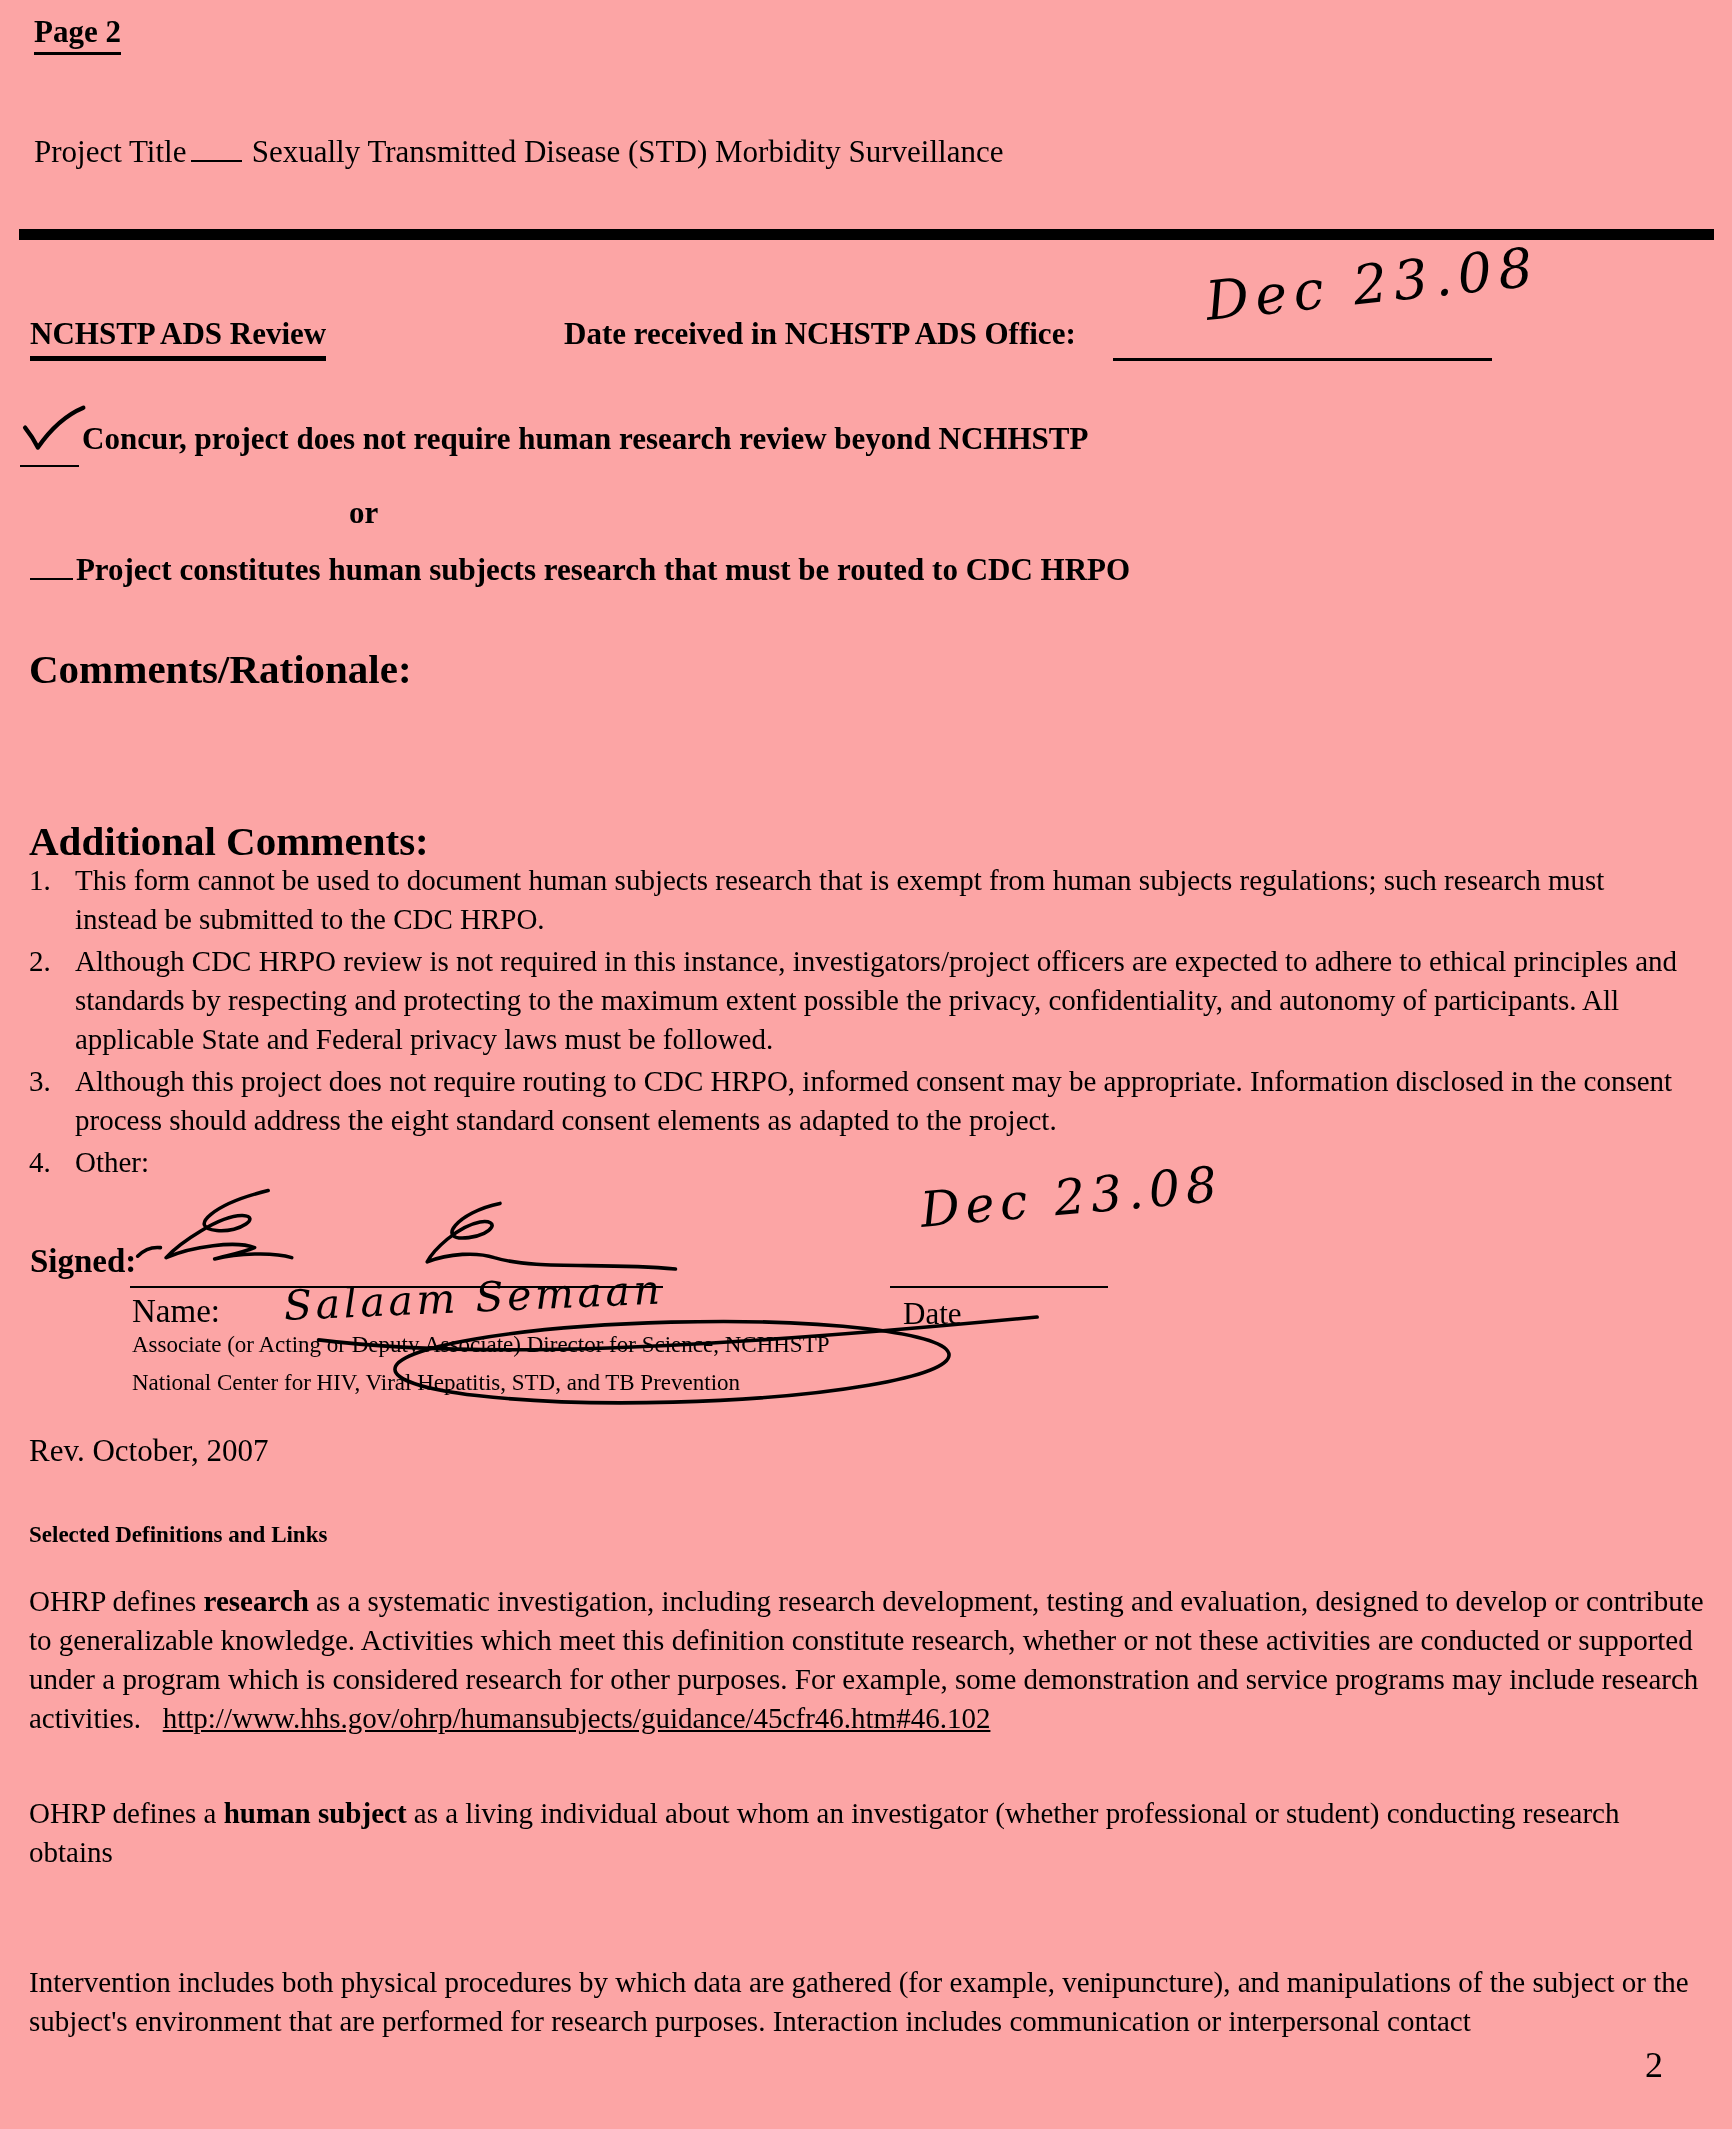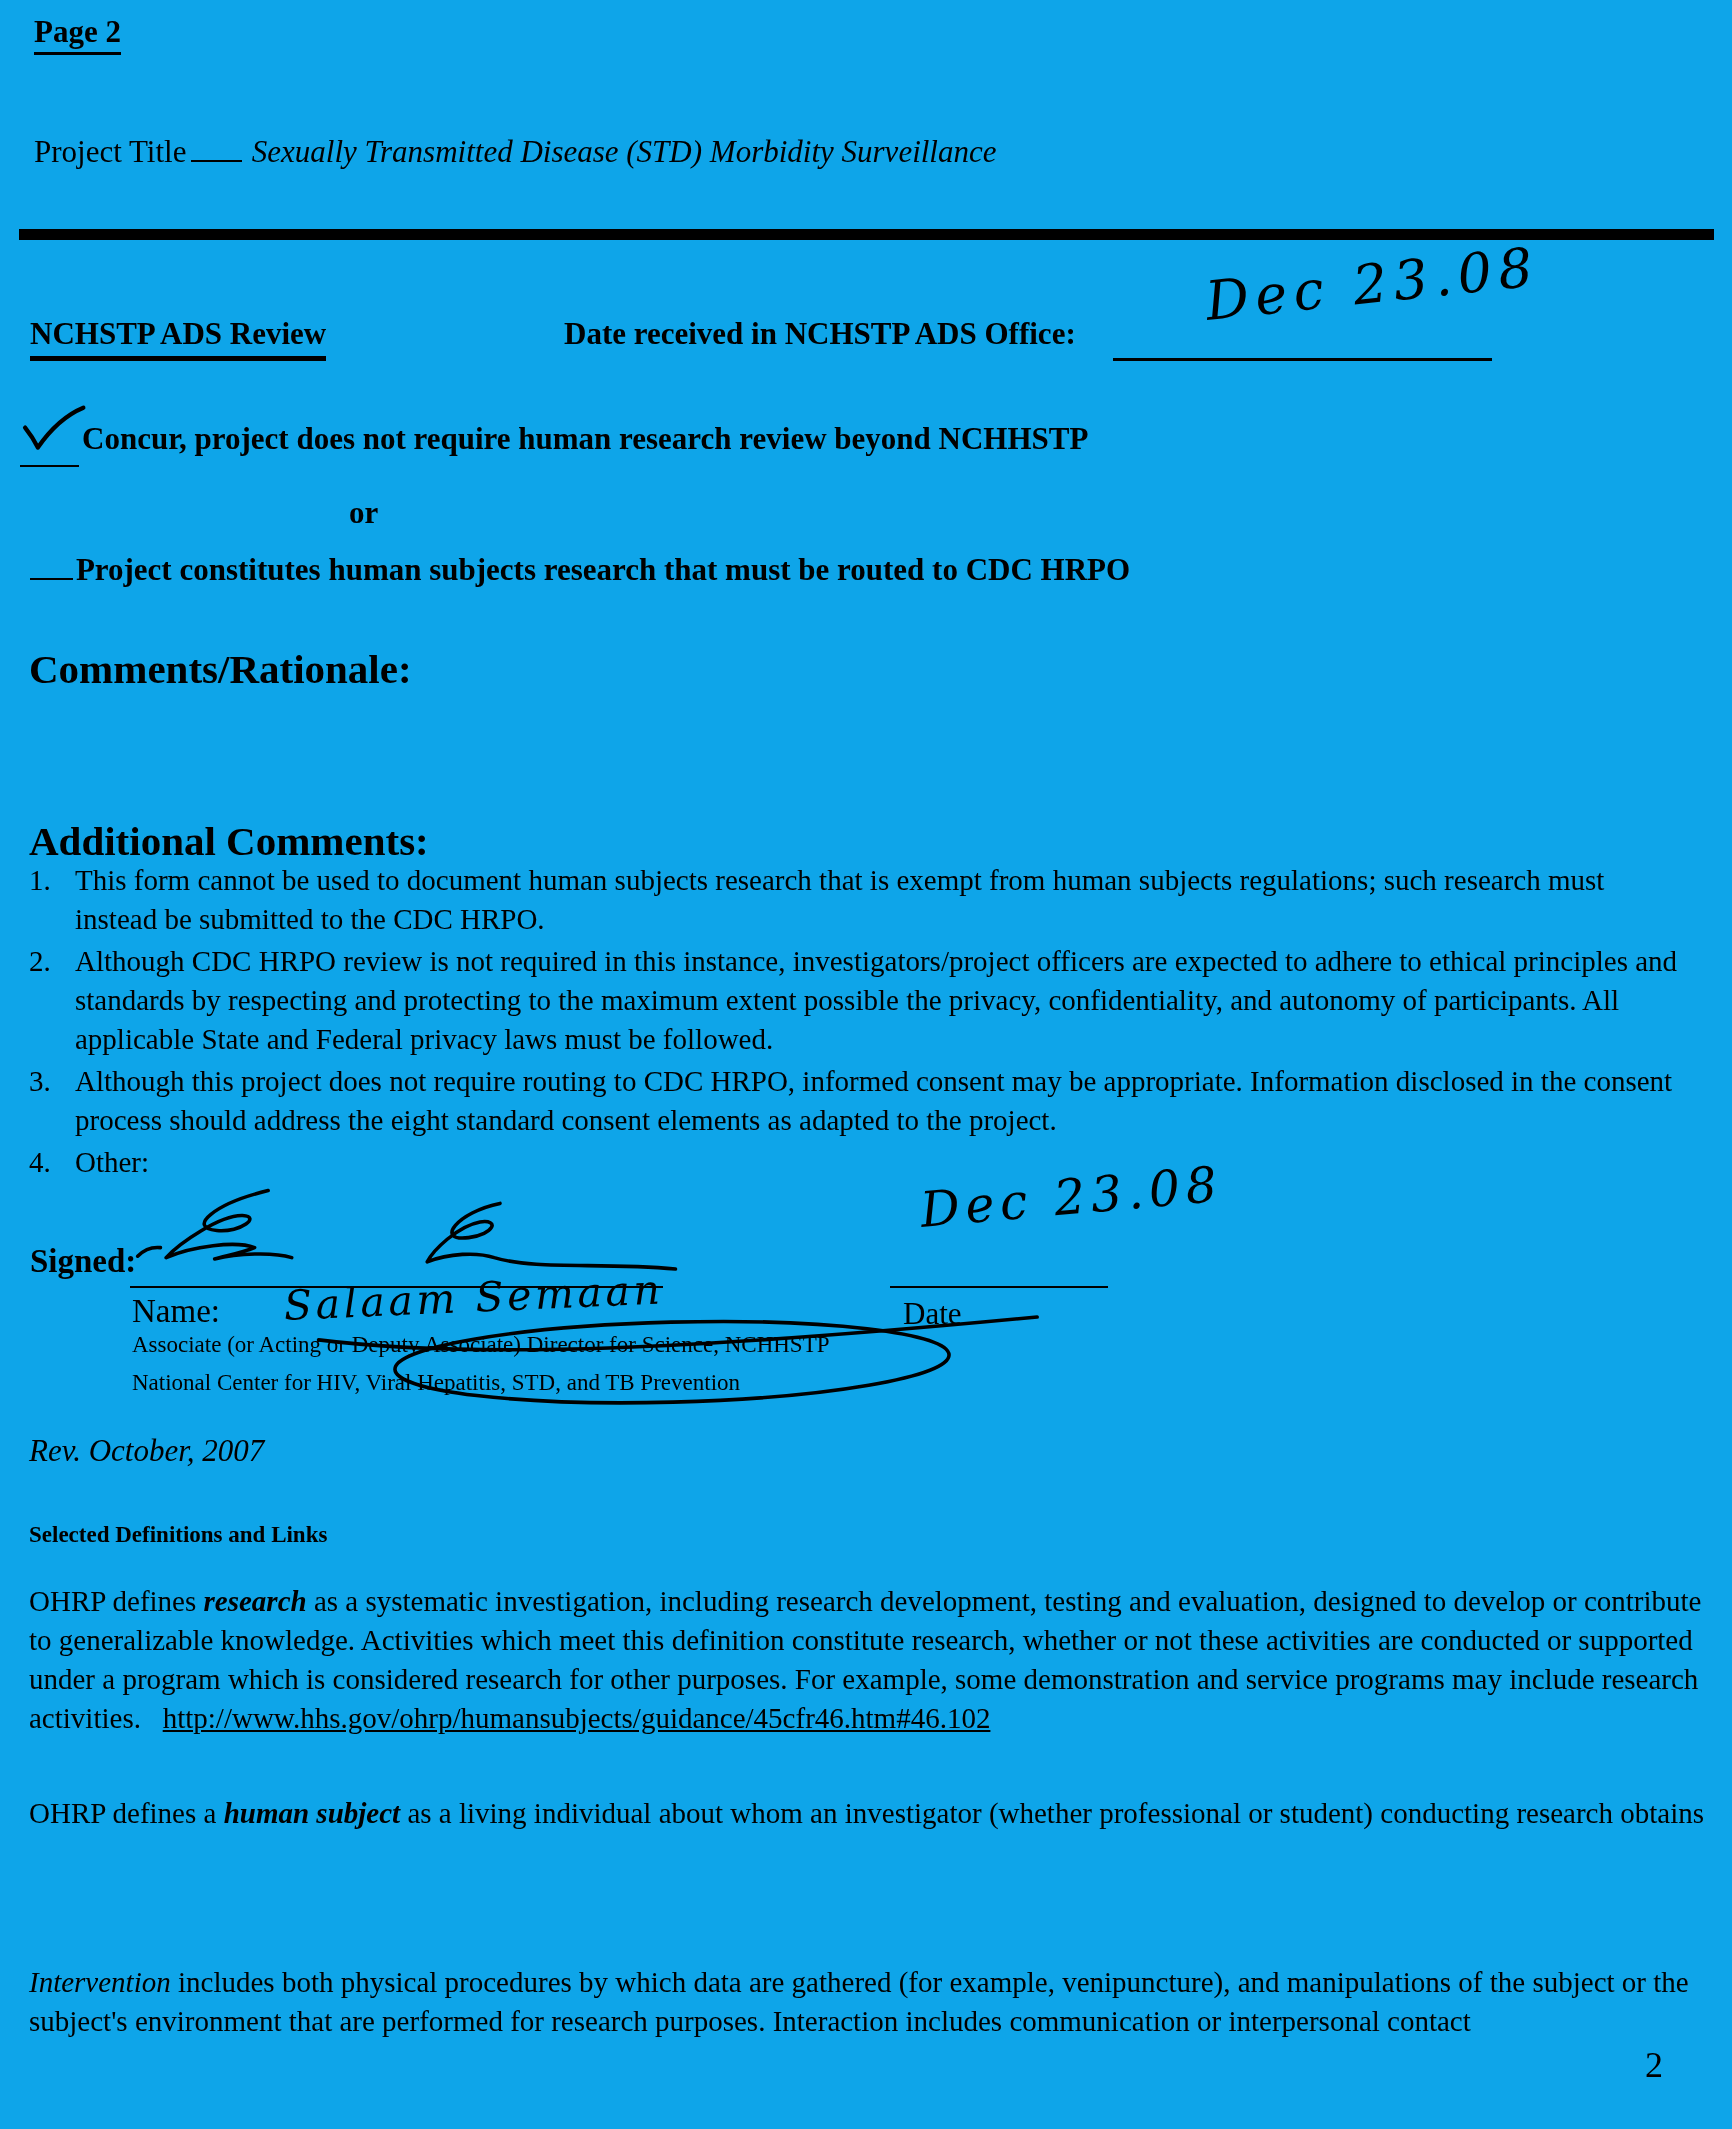--- a/index.html
+++ b/index.html
@@ -1,27 +1,27 @@
 <!DOCTYPE html>
 <html style="font-size:11.4px"><head>
 <meta charset="utf-8">
 <style>
   html,body{margin:0;padding:0;background:#e8e8e8;}
   .page{
     position:relative;
     width:1732px;
     height:2129px;
-    background:#0ea5e9;
+    background:#fca5a5;
     font-family:"Liberation Serif", serif;
     color:#000;
     overflow:hidden;
   }
   .abs{position:absolute;}
   .b{font-weight:bold;}
-  .i{font-style:italic;}
+  .i{}
   .fs43{font-size:23px;}
   .fs44{font-size:31px;}
   .fs46{font-size:33px;}
   .fs49{font-size:41px;}
   .fs50{font-size:36px;}
   .body-text{font-size:29px;line-height:39px;}
   .blank{display:inline-block;border-bottom:2.9px solid #000;height:4.3px;}
   .hline{position:absolute;border-top:2.9px solid #000;height:0;}
   .hline.thick{border-top-width:3.6px;}
   .rule{position:absolute;left:18.6px;top:229px;width:1695px;height:10.7px;background:#000;}

